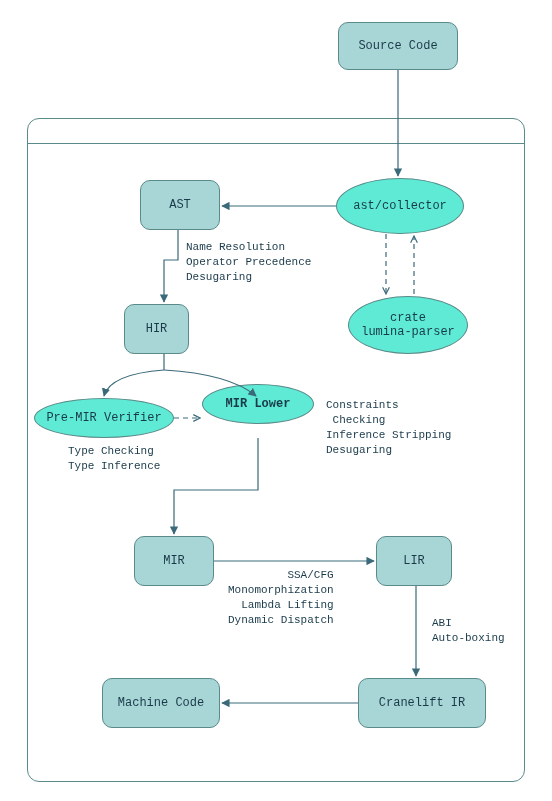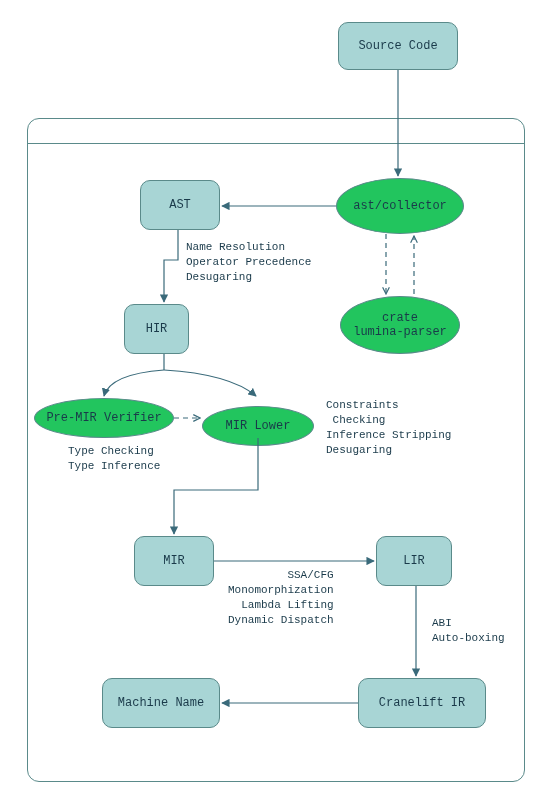--- a/index.html
+++ b/index.html
@@ -20,21 +20,21 @@
     border: 1px solid #5a8a8a;
     border-radius: 10px;
     display: flex;
     align-items: center;
     justify-content: center;
     text-align: center;
     padding: 4px;
   }
   .node-ellipse {
     position: absolute;
-    background: #22c55e;
+    background: #5eead4;
     border: 1px solid #5a8a8a;
     border-radius: 50%;
     display: flex;
     align-items: center;
     justify-content: center;
     text-align: center;
     padding: 4px;
   }
   .crate-box {
     position: absolute;
@@ -75,55 +75,55 @@
 </div>
 
 <div class="node-rect" style="left:338px; top:22px; width:120px; height:48px;">
   <span>Source Code</span>
 </div>
 
 <div class="node-ellipse" style="left:336px; top:178px; width:128px; height:56px;">
   <span>ast/collector</span>
 </div>
 
-<div class="node-ellipse" style="left:340px; top:296px; width:120px; height:58px; white-space:pre;">
+<div class="node-ellipse" style="left:348px; top:296px; width:120px; height:58px; white-space:pre;">
   <span>crate
 lumina-parser</span>
 </div>
 
 <div class="node-rect" style="left:140px; top:180px; width:80px; height:50px;justify-content:center;">
   <span>AST</span>
 </div>
 
 <div class="node-rect" style="left:124px; top:304px; width:65px; height:50px;">
   <span>HIR</span>
 </div>
 
 <div class="node-ellipse" style="left:34px; top:398px; width:140px; height:40px;">
   <span>Pre-MIR Verifier</span>
 </div>
 
-<div class="node-ellipse" style="left:202px; top:406px; width:112px; height:40px;">
+<div class="node-ellipse" style="left:202px; top:384px; width:112px; height:40px;font-weight:bold;">
   <span>MIR Lower</span>
 </div>
 
 <div class="node-rect" style="left:134px; top:536px; width:80px; height:50px;">
   <span>MIR</span>
 </div>
 
 <div class="node-rect" style="left:376px; top:536px; width:76px; height:50px;">
   <span>LIR</span>
 </div>
 
 <div class="node-rect" style="left:358px; top:678px; width:128px; height:50px;">
   <span>Cranelift IR</span>
 </div>
 
 <div class="node-rect" style="left:102px; top:678px; width:118px; height:50px;">
-  <span>Machine Name</span>
+  <span>Machine Code</span>
 </div>
 
 <div class="label" style="left:186px; top:240px;">Name Resolution
 Operator Precedence
 Desugaring</div>
 
 <div class="label" style="left:68px; top:444px;">Type Checking
 Type Inference</div>
 
 <div class="label" style="left:326px; top:398px;">Constraints

